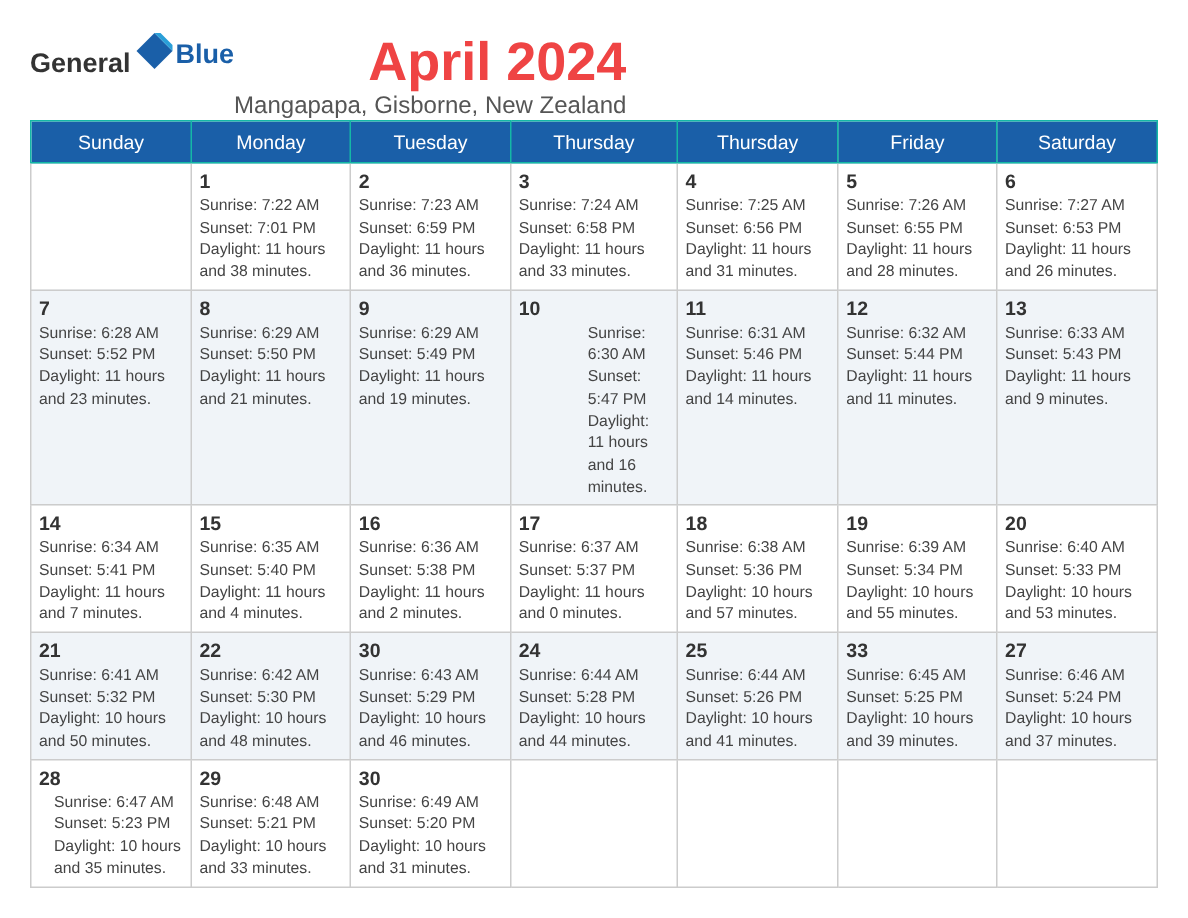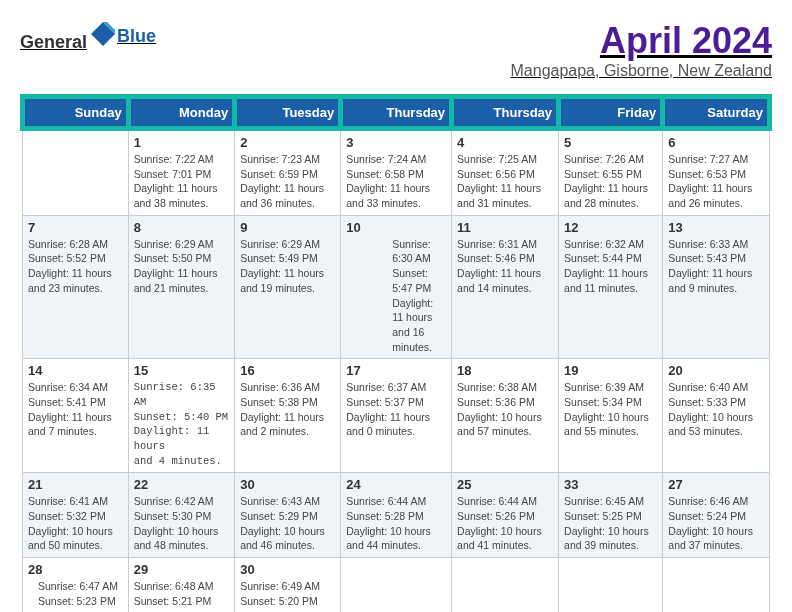--- a/index.html
+++ b/index.html
@@ -6,23 +6,21 @@
     body {
       font-family: Arial, sans-serif;
       background: #fff;
       width: 792px;
       min-height: 612px;
       padding: 20px;
     }
     .header {
       display: flex;
       align-items: flex-start;
-      justify-content: space-between;
-      margin-bottom: 14px;
-      text-decoration: underline;
+      margin-bottom: 0;
     }
     .logo {
       display: flex;
       align-items: center;
     }
     .logo-text-general {
       font-size: 18px;
       font-weight: bold;
       color: #333;
     }
@@ -35,40 +33,40 @@
       width: 28px;
       height: 28px;
       margin-left: 2px;
     }
     .title-block {
       text-align: right;
     }
     .month-title {
       font-size: 36px;
       font-weight: bold;
-      color: #4c1d95;
+      color: #ef4444;
     }
     .location-title {
       font-size: 16px;
       color: #555;
       font-weight: normal;
     }
     table {
       width: 100%;
       border-collapse: collapse;
       font-size: 11px;
     }
     thead tr th {
       background-color: #1a5fa8;
       color: white;
       padding: 6px 4px;
-      text-align: right;
+      text-align: center;
       font-size: 13px;
-      font-weight: bold;
-      border: 5px solid #14b8a6;
+      font-weight: normal;
+      border: 1px solid #14b8a6;
     }
     tbody tr td {
       border: 1px solid #ccc;
       vertical-align: top;
       padding: 4px 5px;
       height: 78px;
       width: 113px;
     }
     tbody tr:nth-child(odd) td {
       background-color: #fff;
@@ -224,21 +222,21 @@
       <tr>
         <td>
           <div class="day-number">14</div>
           <div class="day-info" style="white-space: pre-line;">Sunrise: 6:34 AM
 Sunset: 5:41 PM
 Daylight: 11 hours
 and 7 minutes.</div>
         </td>
         <td>
           <div class="day-number">15</div>
-          <div class="day-info" style="white-space: pre-line; font-family: Liberation Mono, monospace;">Sunrise: 6:35 AM
+          <div class="day-info" style="white-space: pre-line;">Sunrise: 6:35 AM
 Sunset: 5:40 PM
 Daylight: 11 hours
 and 4 minutes.</div>
         </td>
         <td>
           <div class="day-number">16</div>
           <div class="day-info" style="white-space: pre-line;">Sunrise: 6:36 AM
 Sunset: 5:38 PM
 Daylight: 11 hours
 and 2 minutes.</div>

